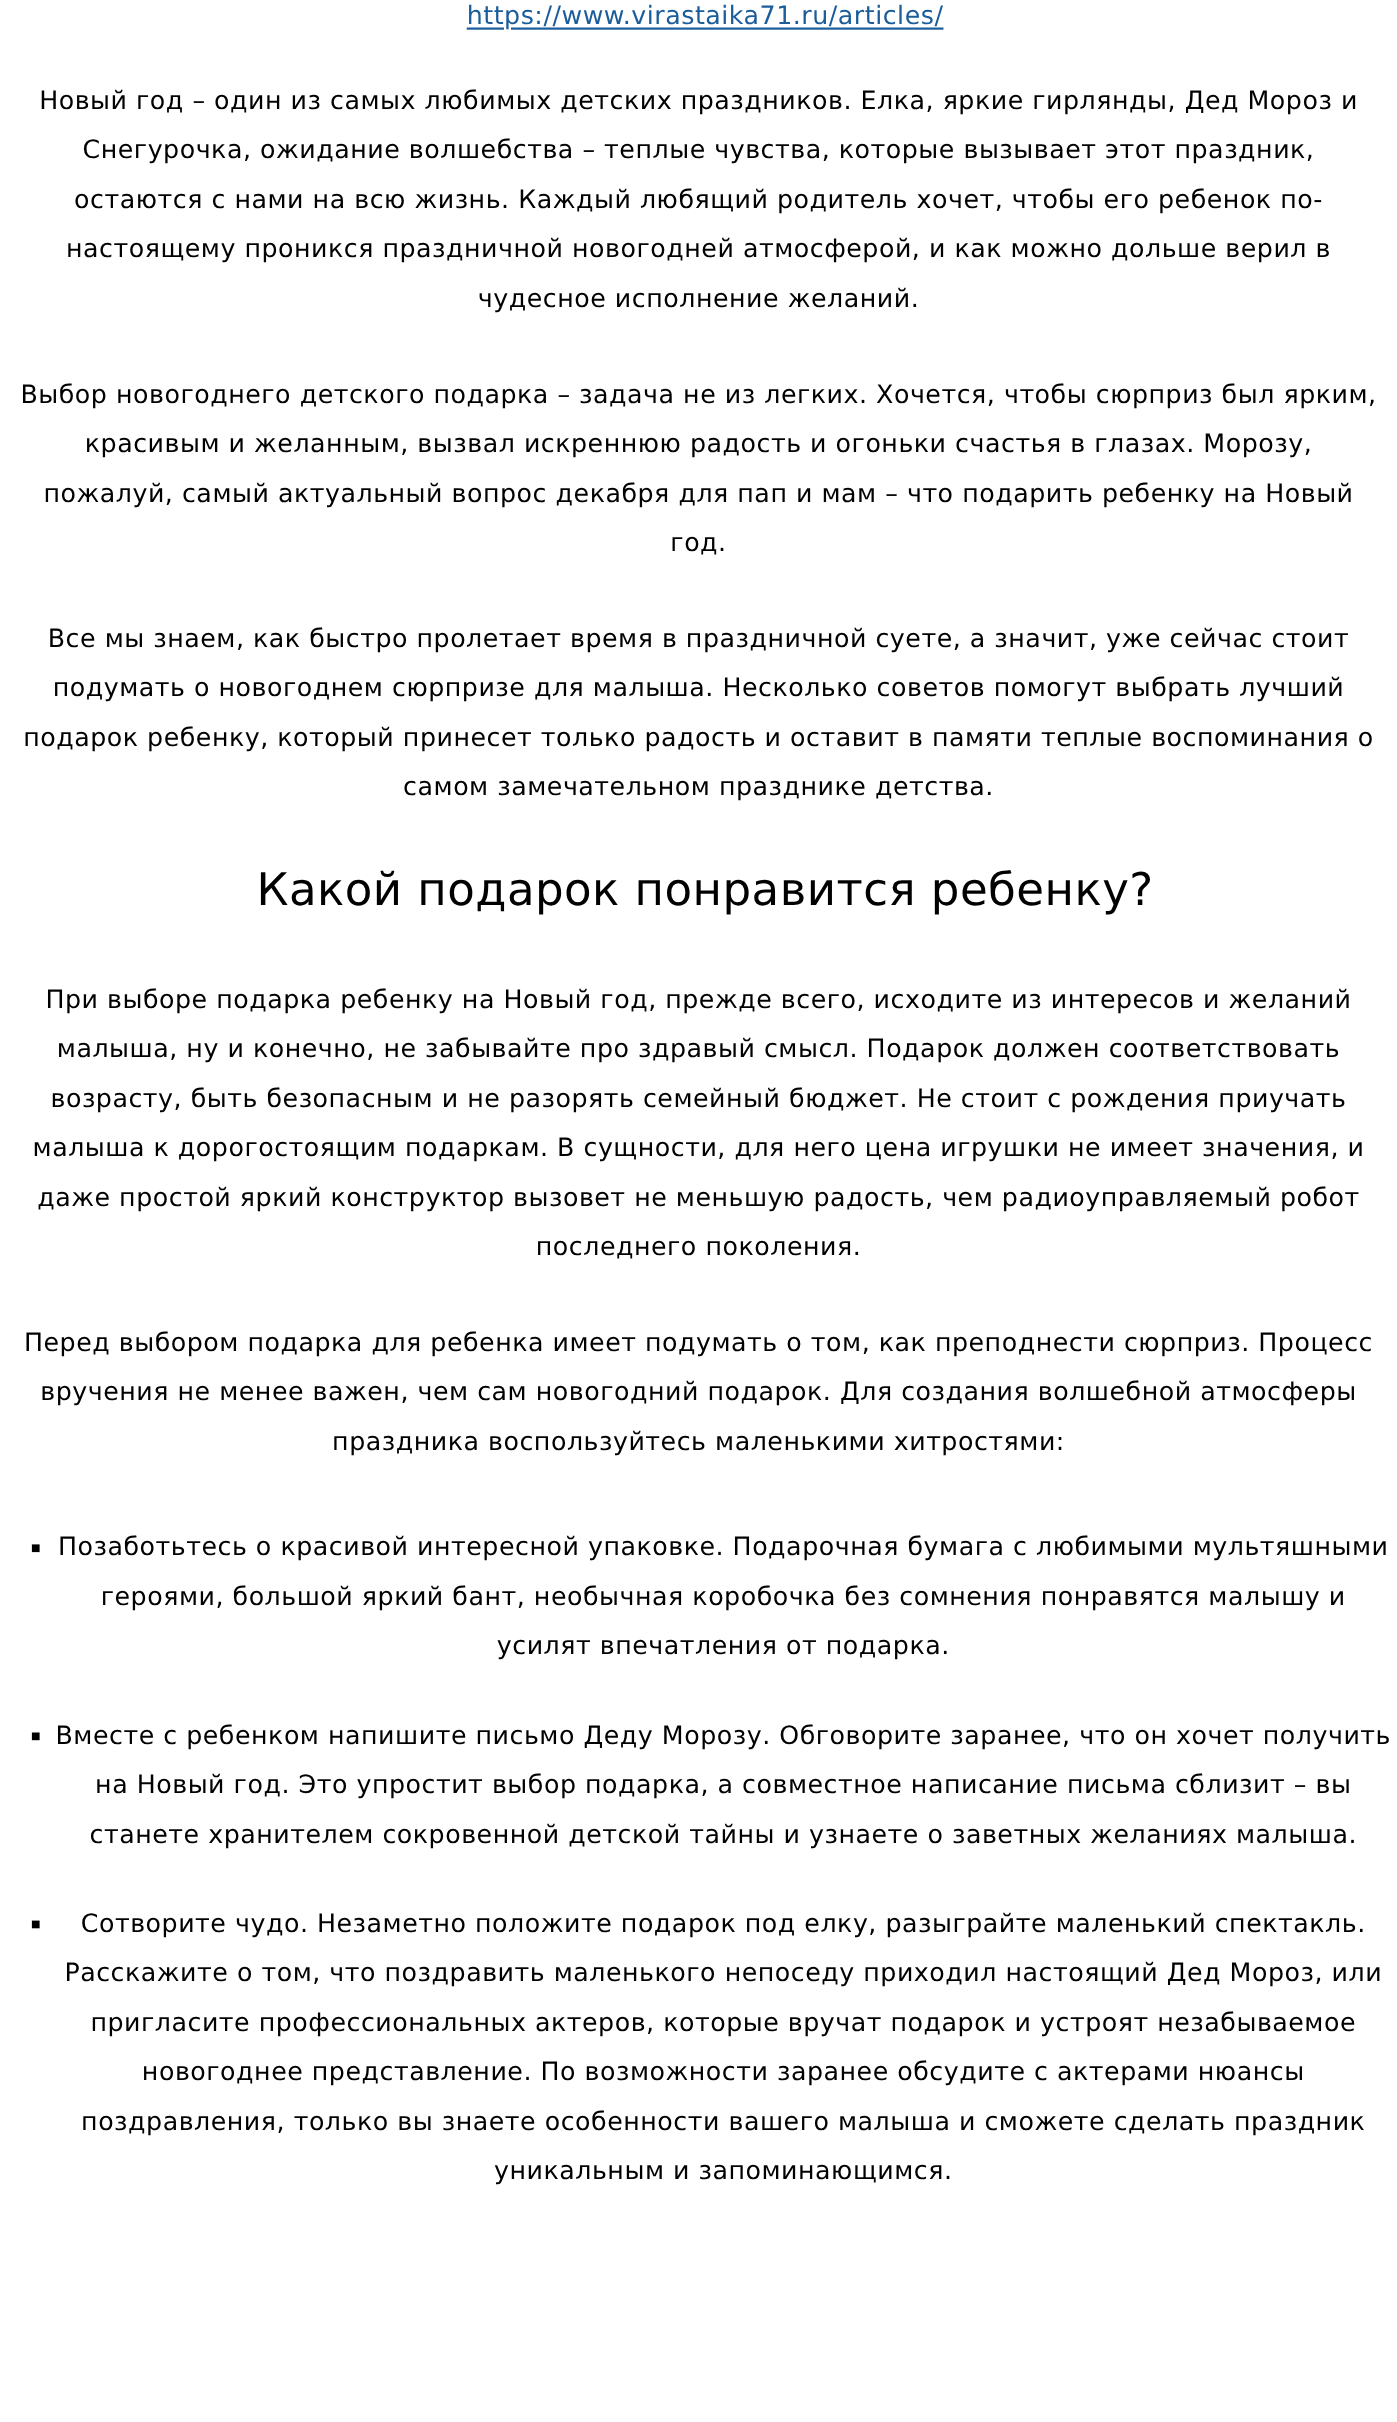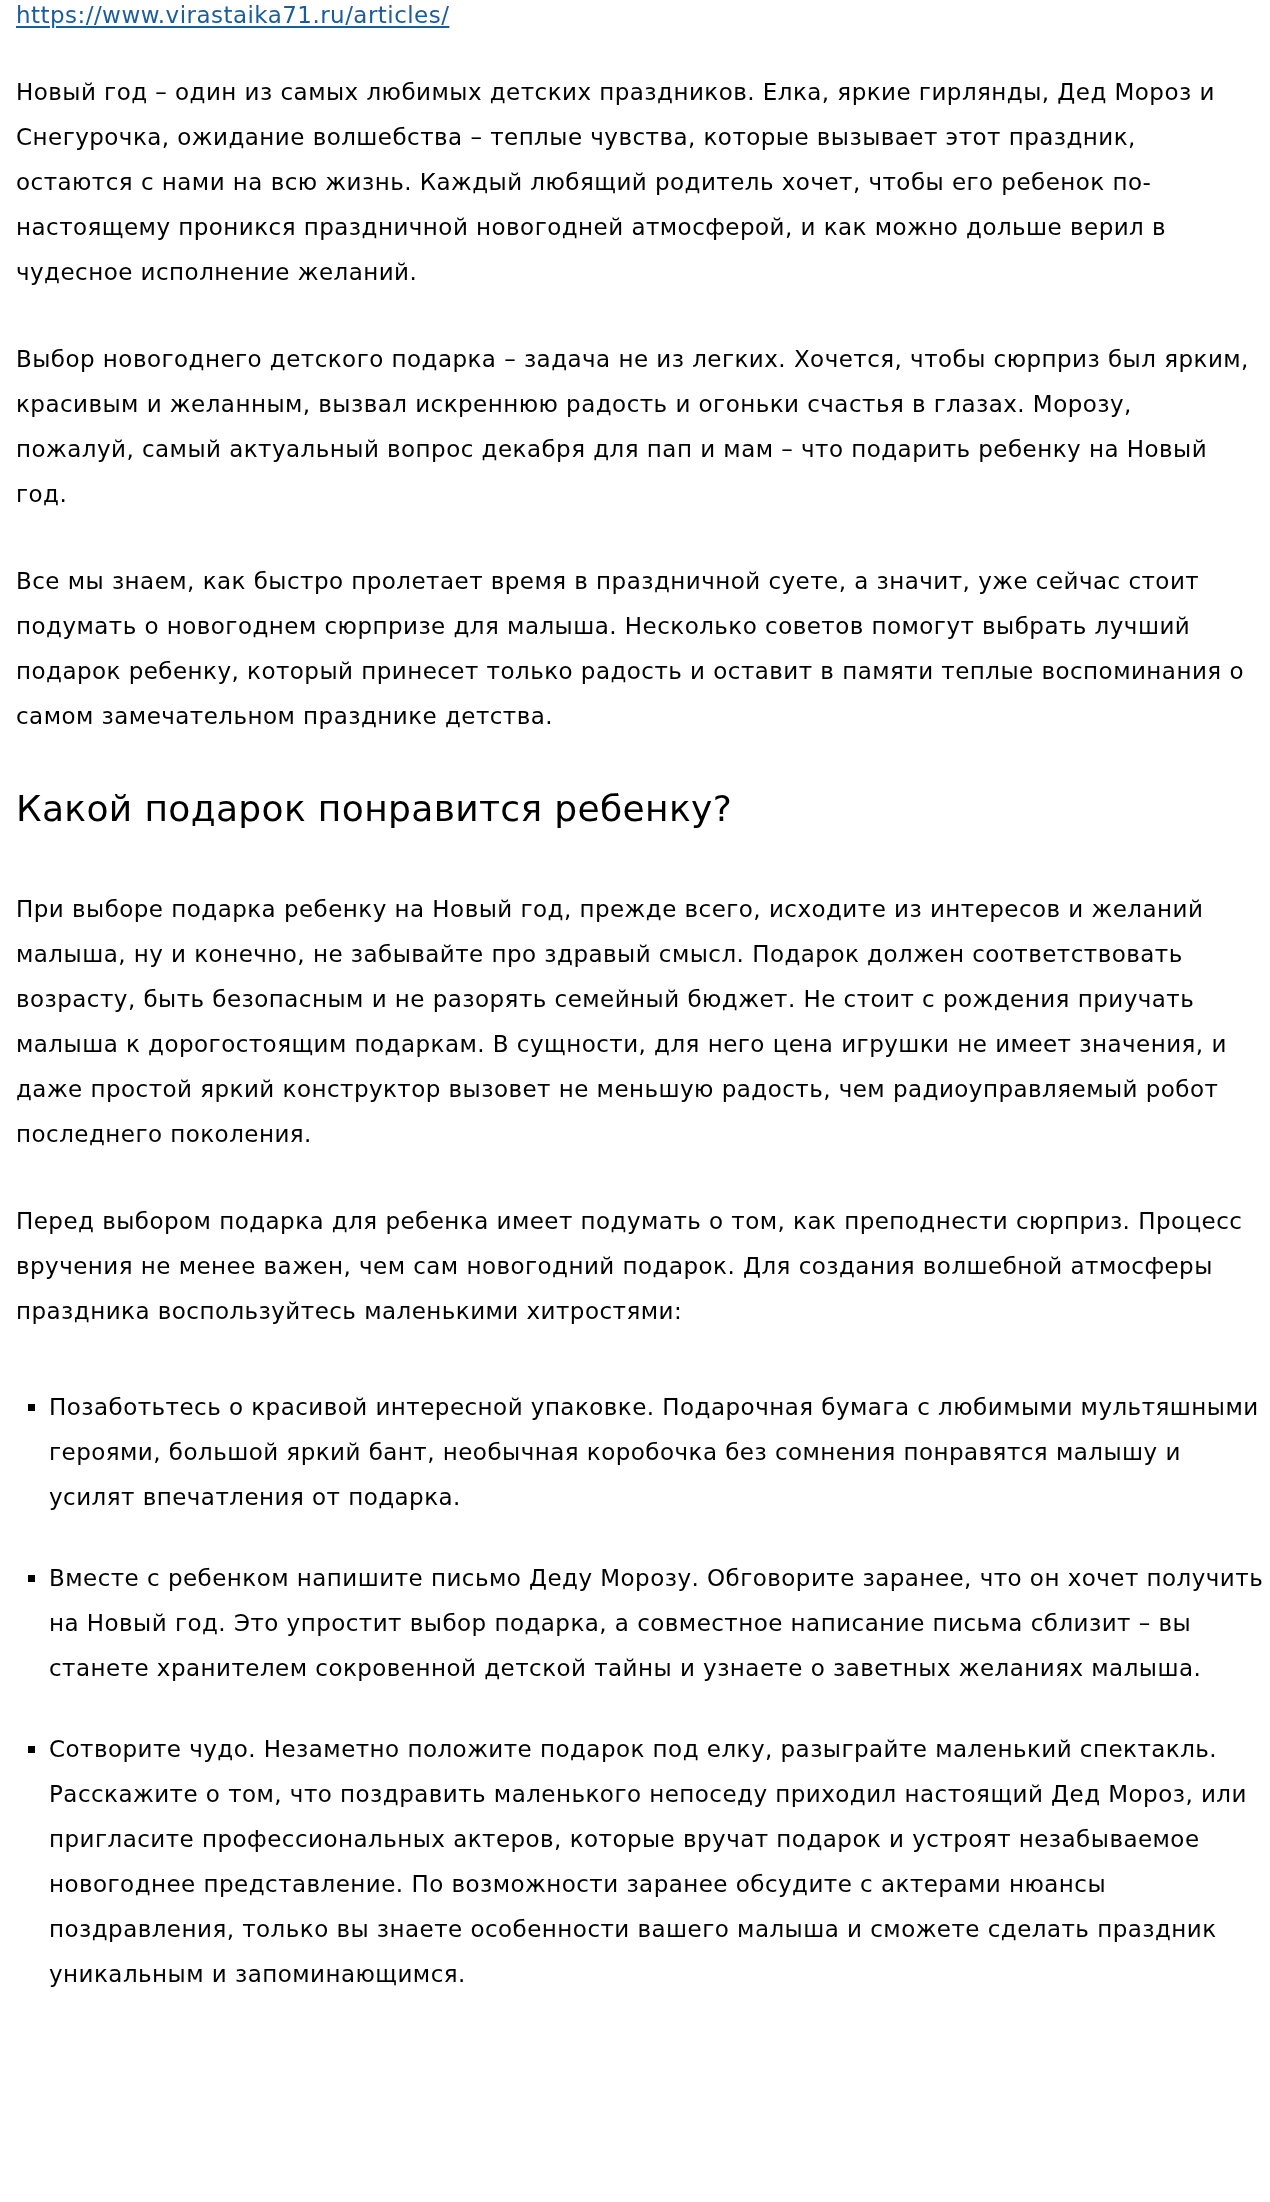--- a/index.html
+++ b/index.html
@@ -10,35 +10,36 @@
     color: #000000;
     font-family: "DejaVu Sans", sans-serif;
     font-size: 23px;
     line-height: 45px;
     letter-spacing: 0.02em;
   }
   .page {
     padding: 2px 4px 0 16px;
     box-sizing: border-box;
     width: 1270px;
+    text-align: center;
   }
   .url-line {
     margin: 0 0 42px 0;
     line-height: normal;
   }
   .url-line a {
     color: #1b5d9b;
     text-decoration: underline;
     text-underline-offset: 3px;
   }
   p.para {
     margin: 0 12px 42px 0;
   }
   h1.section-heading {
-    font-size: 36px;
+    font-size: 41px;
     font-weight: 400;
     line-height: 44px;
     margin: 48px 0 56px 0;
     letter-spacing: 0.01em;
   }
   ul.tips {
     list-style-type: square;
     margin: 51px 0 61px 0;
     padding: 0 0 0 33px;
   }

